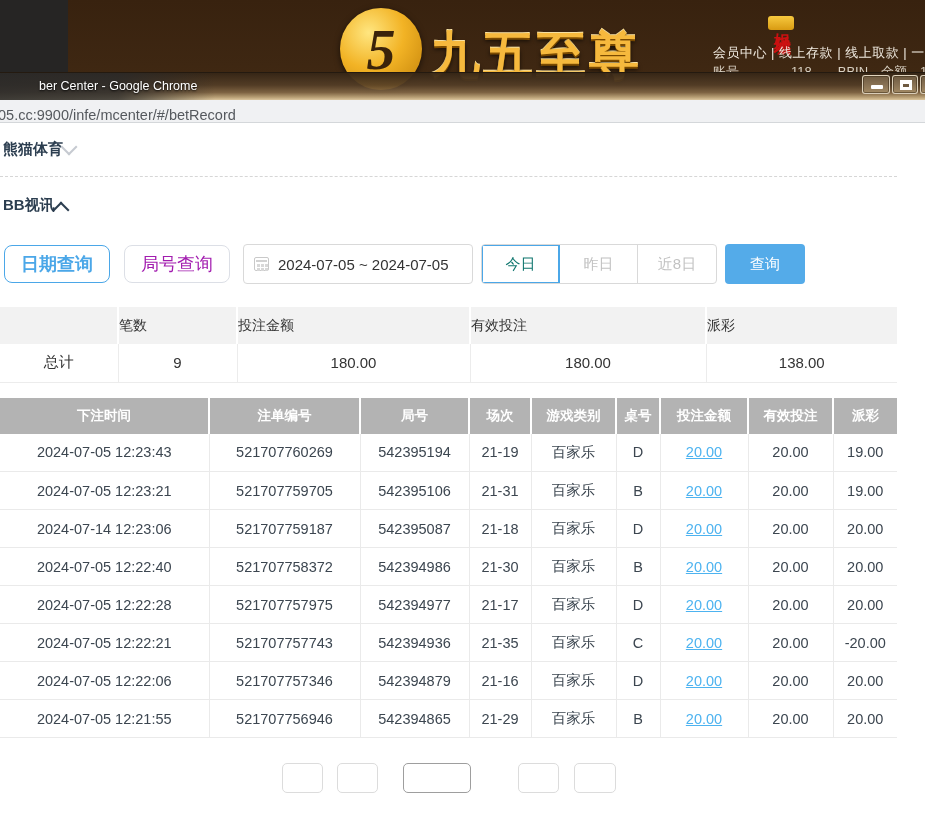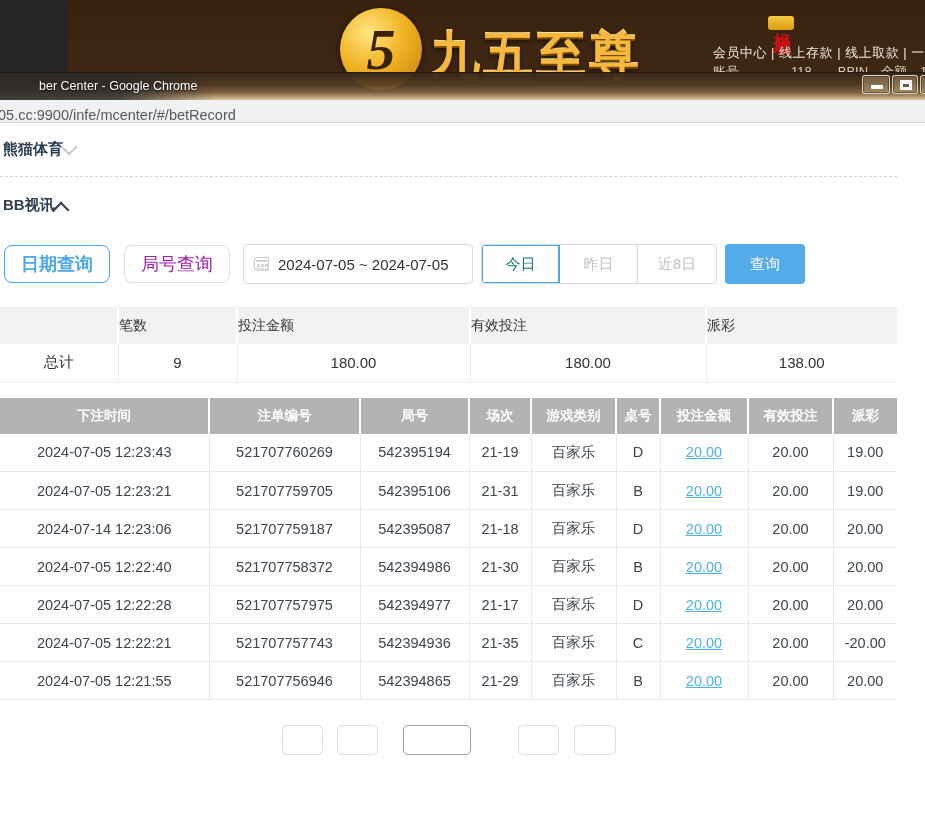--- a/index.html
+++ b/index.html
@@ -280,20 +280,31 @@
             <td>521707757743</td>
             <td>542394936</td>
             <td>21-35</td>
             <td>百家乐</td>
             <td>C</td>
             <td><a class="bet-link">20.00</a></td>
             <td>20.00</td>
             <td class="neg">-20.00</td>
           </tr>
           <tr>
+            <td>2024-07-05 12:22:06</td>
+            <td>521707757346</td>
+            <td>542394879</td>
+            <td>21-16</td>
+            <td>百家乐</td>
+            <td>D</td>
+            <td><a class="bet-link">20.00</a></td>
+            <td>20.00</td>
+            <td>20.00</td>
+          </tr>
+          <tr>
             <td>2024-07-05 12:21:55</td>
             <td>521707756946</td>
             <td>542394865</td>
             <td>21-29</td>
             <td>百家乐</td>
             <td>B</td>
             <td><a class="bet-link">20.00</a></td>
             <td>20.00</td>
             <td>20.00</td>
           </tr>

